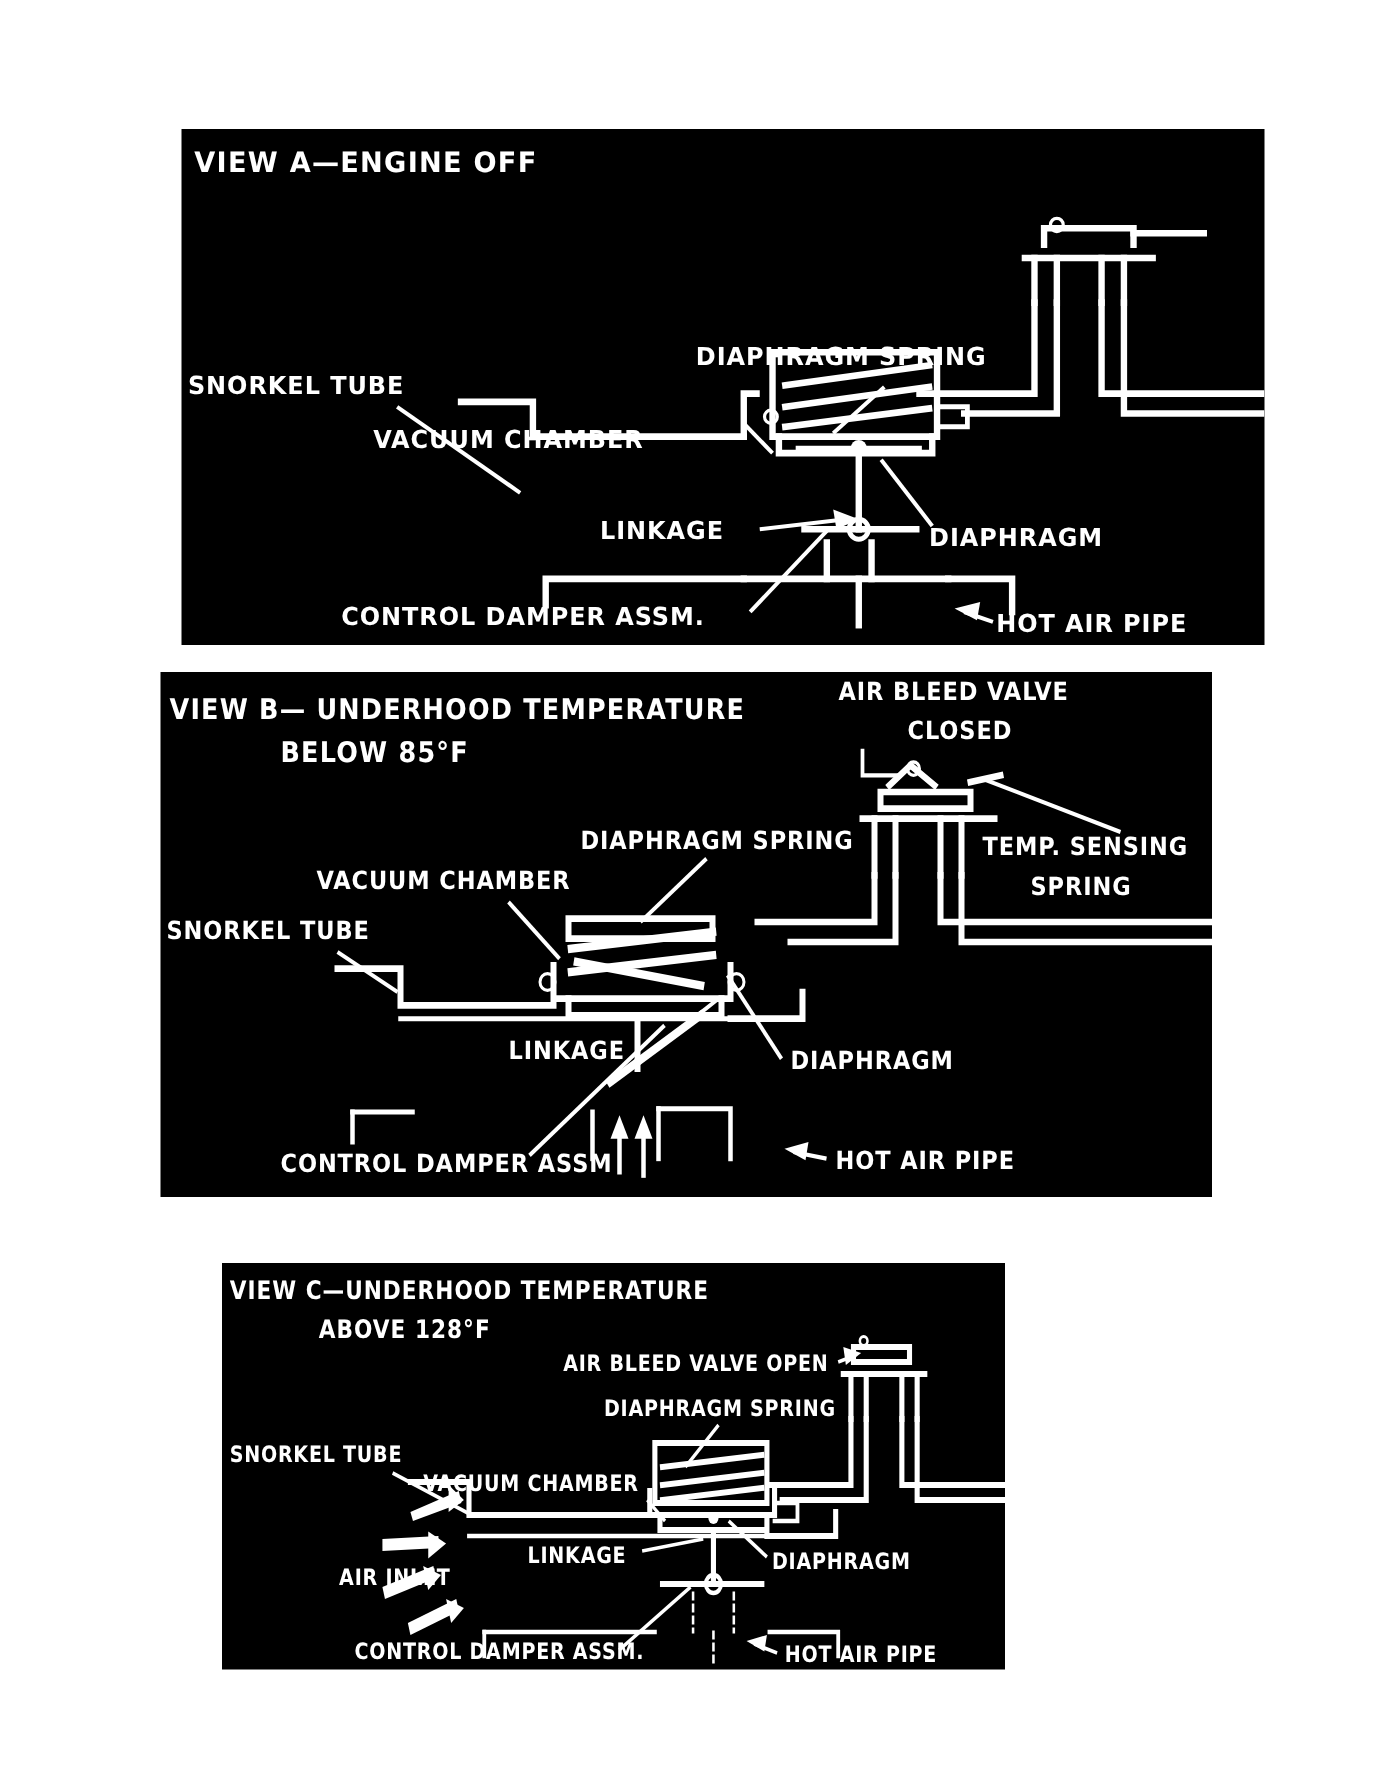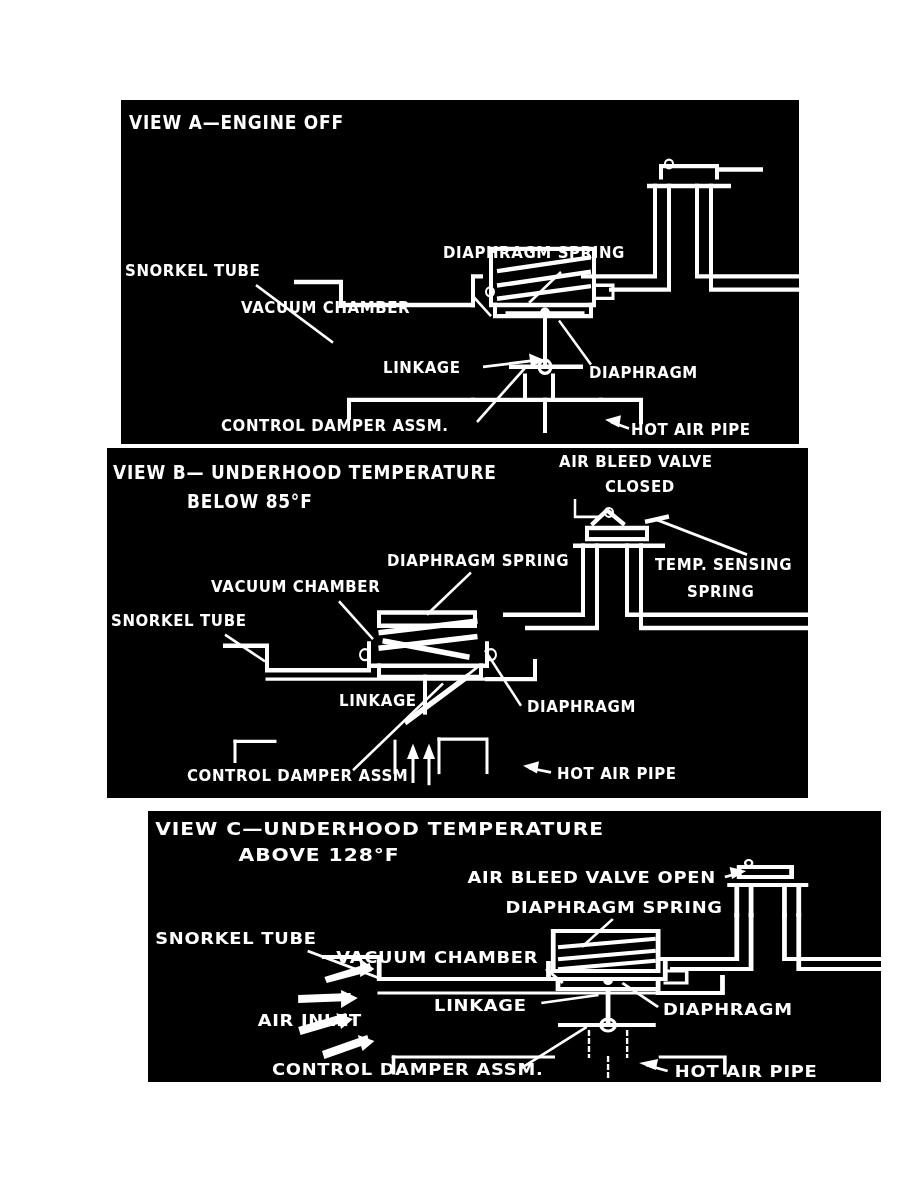--- a/index.html
+++ b/index.html
@@ -20,23 +20,23 @@
     left: 0; top: 0;
     width: 918px;
     height: 1188px;
     background: #ffffff;
   }
   .panel {
     position: absolute;
     background: #000000;
     overflow: hidden;
   }
-  #panel-a { left: 121px; top: 100px;  width: 678px; height: 344px; }
+  #panel-a { left: 121px; top: 86px;  width: 678px; height: 344px; padding-left: 44px; }
   #panel-b { left: 107px; top: 448px; width: 701px; height: 350px; }
-  #panel-c { left: 148px; top: 811px; width: 733px; height: 271px; text-decoration: underline; }
+  #panel-c { left: 148px; top: 842px; width: 522px; height: 271px; text-decoration: underline; }
 
   .panel svg {
     position: absolute;
     left: 0; top: 0;
     width: 100%;
     height: 100%;
     display: block;
   }
   .lbl {
     fill: #ffffff;

